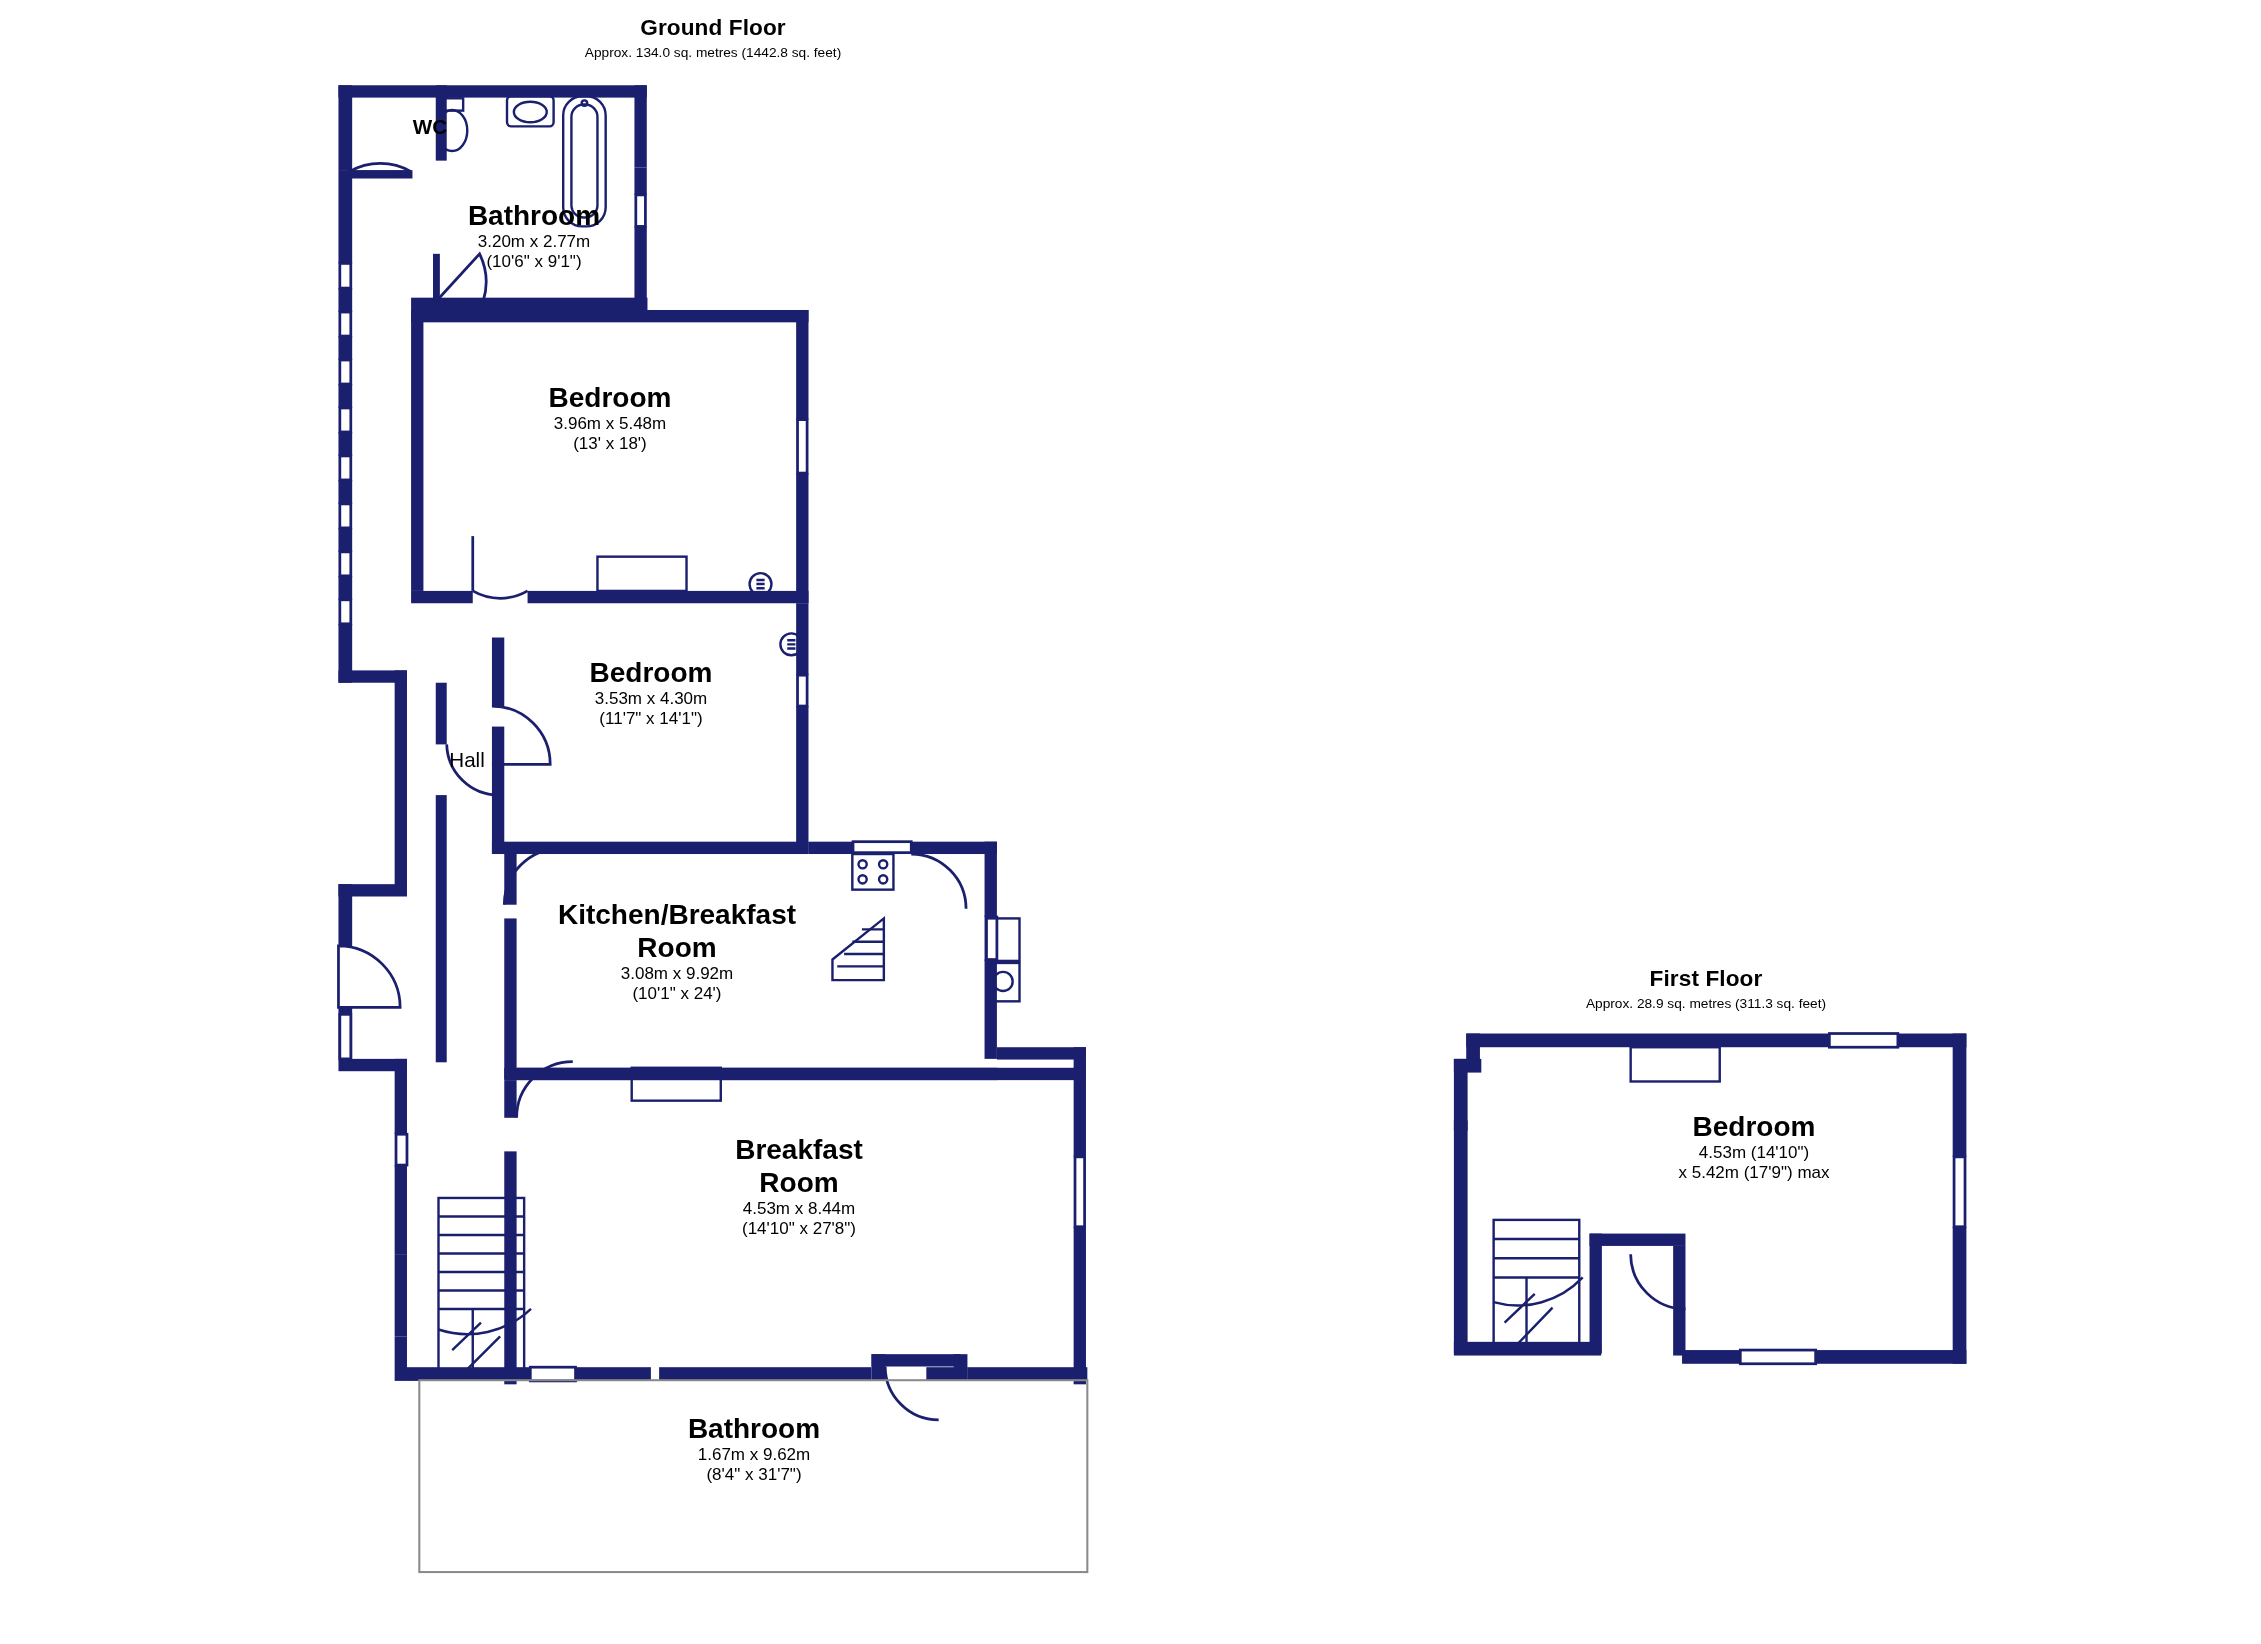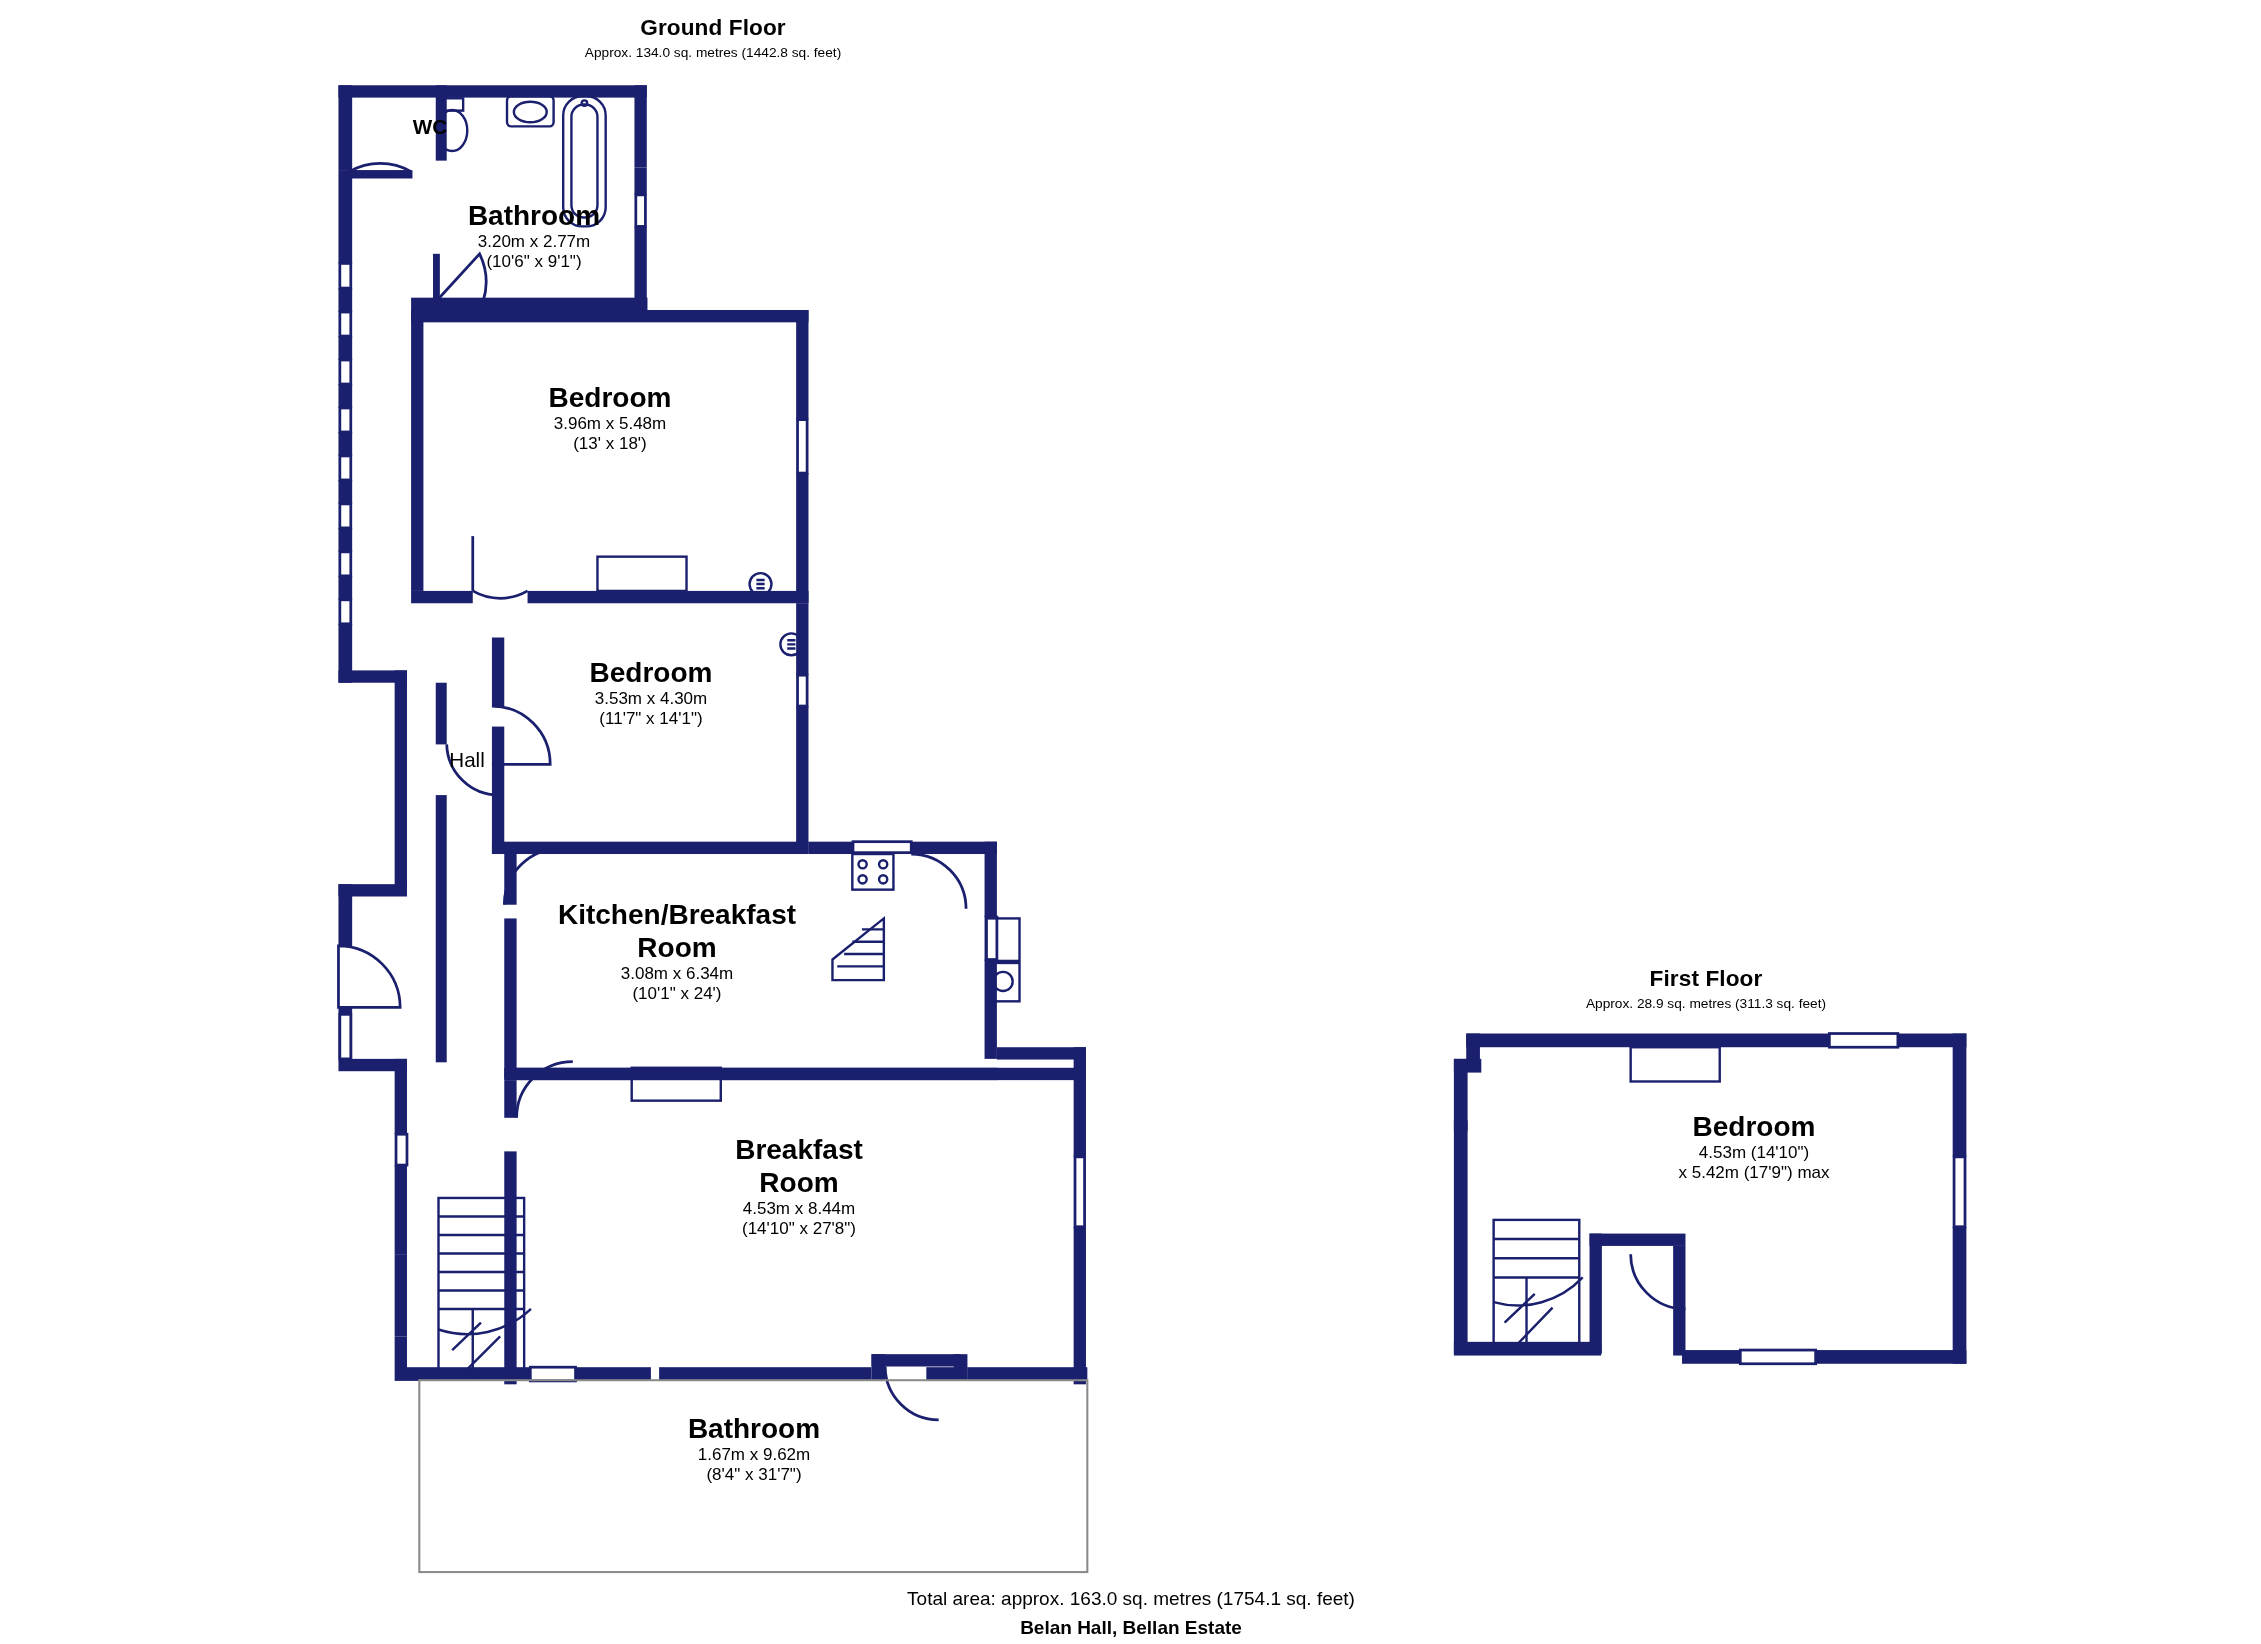--- a/index.html
+++ b/index.html
@@ -344,21 +344,21 @@
     <span class="t1">Bedroom</span>
     <span class="t2">3.53m x 4.30m</span>
     <span class="t3">(11'7" x 14'1")</span>
   </div>
 
   <div class="hall-label" style="left:467px; top:748px;">Hall</div>
 
   <div class="lbl" style="left:677px; top:898px;">
     <span class="t1">Kitchen/Breakfast</span>
     <span class="t1">Room</span>
-    <span class="t2">3.08m x 6.34m</span>
+    <span class="t2">3.08m x 9.92m</span>
     <span class="t3">(10'1" x 24')</span>
   </div>
 
   <div class="lbl" style="left:799px; top:1133px;">
     <span class="t1">Breakfast</span>
     <span class="t1">Room</span>
     <span class="t2">4.53m x 8.44m</span>
     <span class="t3">(14'10" x 27'8")</span>
   </div>
 
@@ -372,19 +372,15 @@
     <span class="ft-name">First Floor</span>
     <span class="ft-area">Approx. 28.9 sq. metres (311.3 sq. feet)</span>
   </div>
 
   <div class="lbl" style="left:1754px; top:1110px;">
     <span class="t1">Bedroom</span>
     <span class="t2">4.53m (14'10")</span>
     <span class="t3">x 5.42m (17'9") max</span>
   </div>
 
-  <div class="footer" style="left:1131px; top:1588px;">
-    <span class="f-total">Total area: approx. 163.0 sq. metres (1754.1 sq. feet)</span>
-    <span class="f-addr">Belan Hall, Bellan Estate</span>
-  </div>
 
 </div>
 
 
 </body></html>

